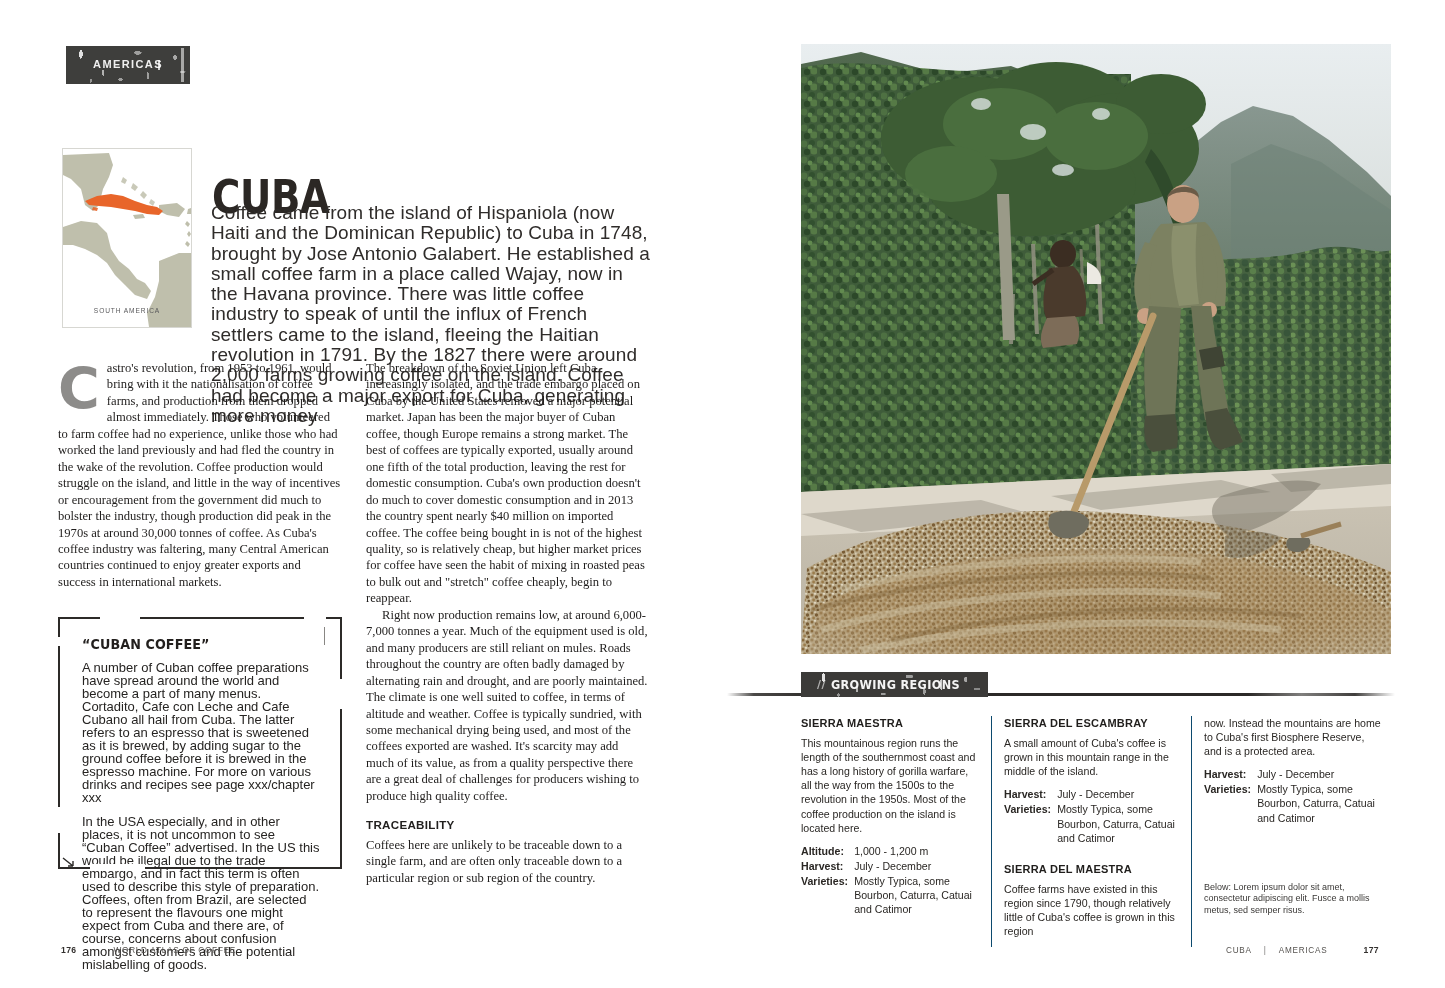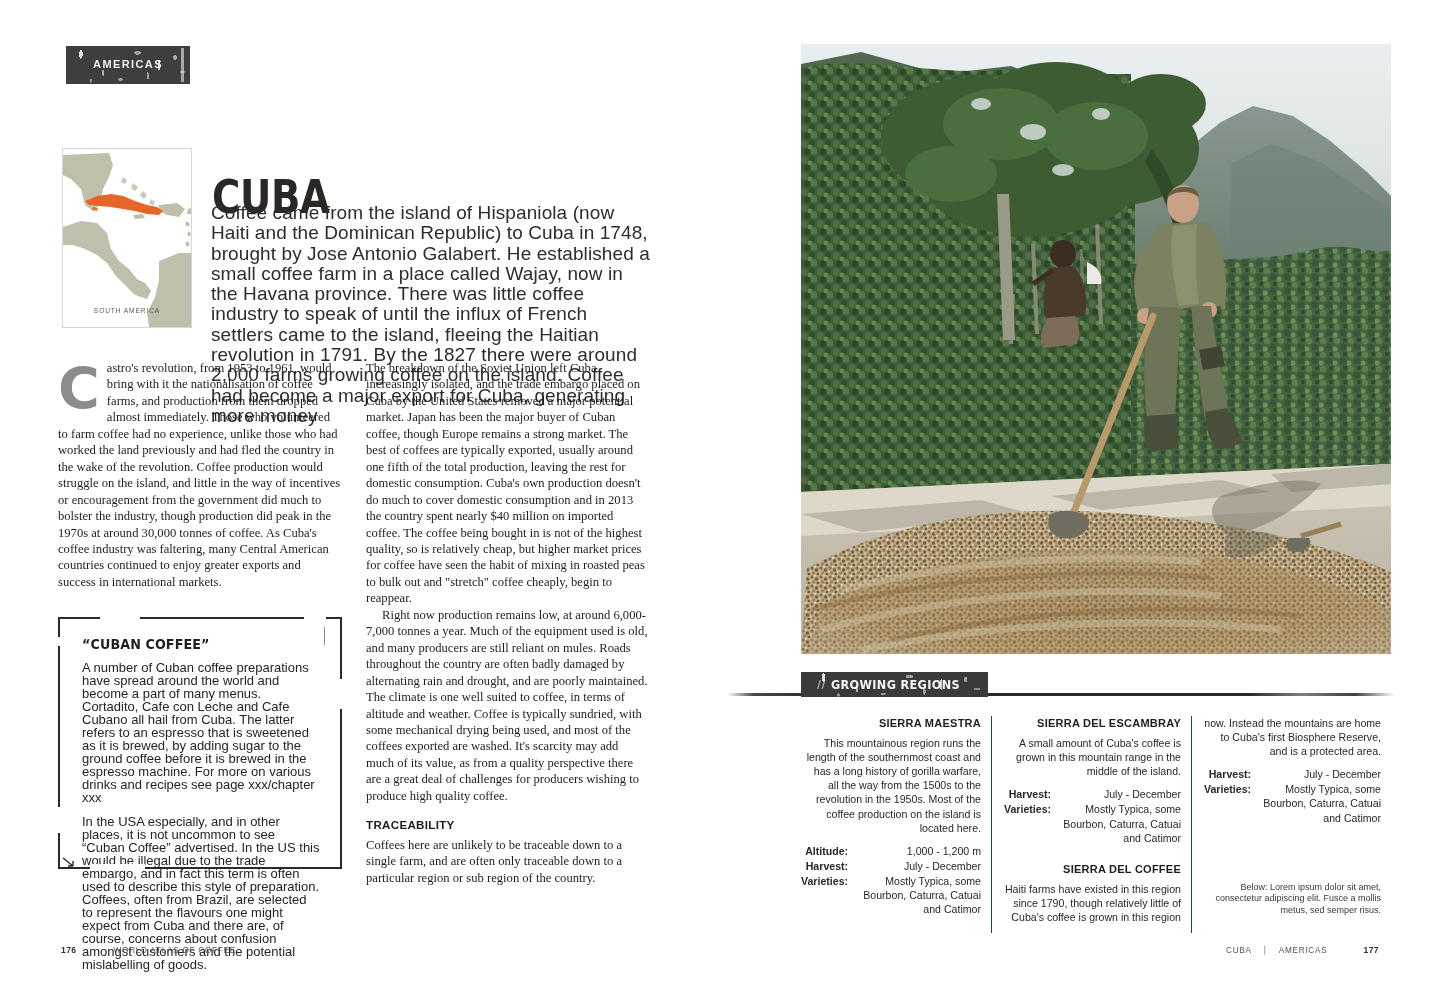--- a/index.html
+++ b/index.html
@@ -302,21 +302,20 @@
     width: 590px;
     display: flex;
   }
   .rcol {
     width: 190px;
     padding-right: 10px;
     box-sizing: border-box;
     font-size: 10.6px;
     line-height: 14.1px;
     color: #2a2724;
-    text-align: right;
   }
   .rcol + .rcol {
     border-left: 1px solid #0c4a6e;
     padding-left: 12px;
     width: 200px;
   }
   .region-head {
     font-weight: bold;
     font-size: 11px;
     letter-spacing: .25px;
@@ -649,22 +648,22 @@
             <tr>
               <td class="spec-key">Harvest:</td>
               <td>July - December</td>
             </tr>
             <tr>
               <td class="spec-key">Varieties:</td>
               <td>Mostly Typica, some Bourbon, Caturra, Catuai and Catimor</td>
             </tr>
           </tbody>
         </table>
-        <div class="region-head spaced">SIERRA DEL COFFEE</div>
-        <p class="region-desc">Haiti farms have existed in this region since 1790, though relatively little of Cuba's coffee is grown in this region</p>
+        <div class="region-head spaced">SIERRA DEL MAESTRA</div>
+        <p class="region-desc">Coffee farms have existed in this region since 1790, though relatively little of Cuba's coffee is grown in this region</p>
       </div>
 
       <div class="rcol">
         <p class="region-desc">now. Instead the mountains are home to Cuba's first Biosphere Reserve, and is a protected area.</p>
         <table class="spec-table">
           <tbody>
             <tr>
               <td class="spec-key">Harvest:</td>
               <td>July - December</td>
             </tr>

